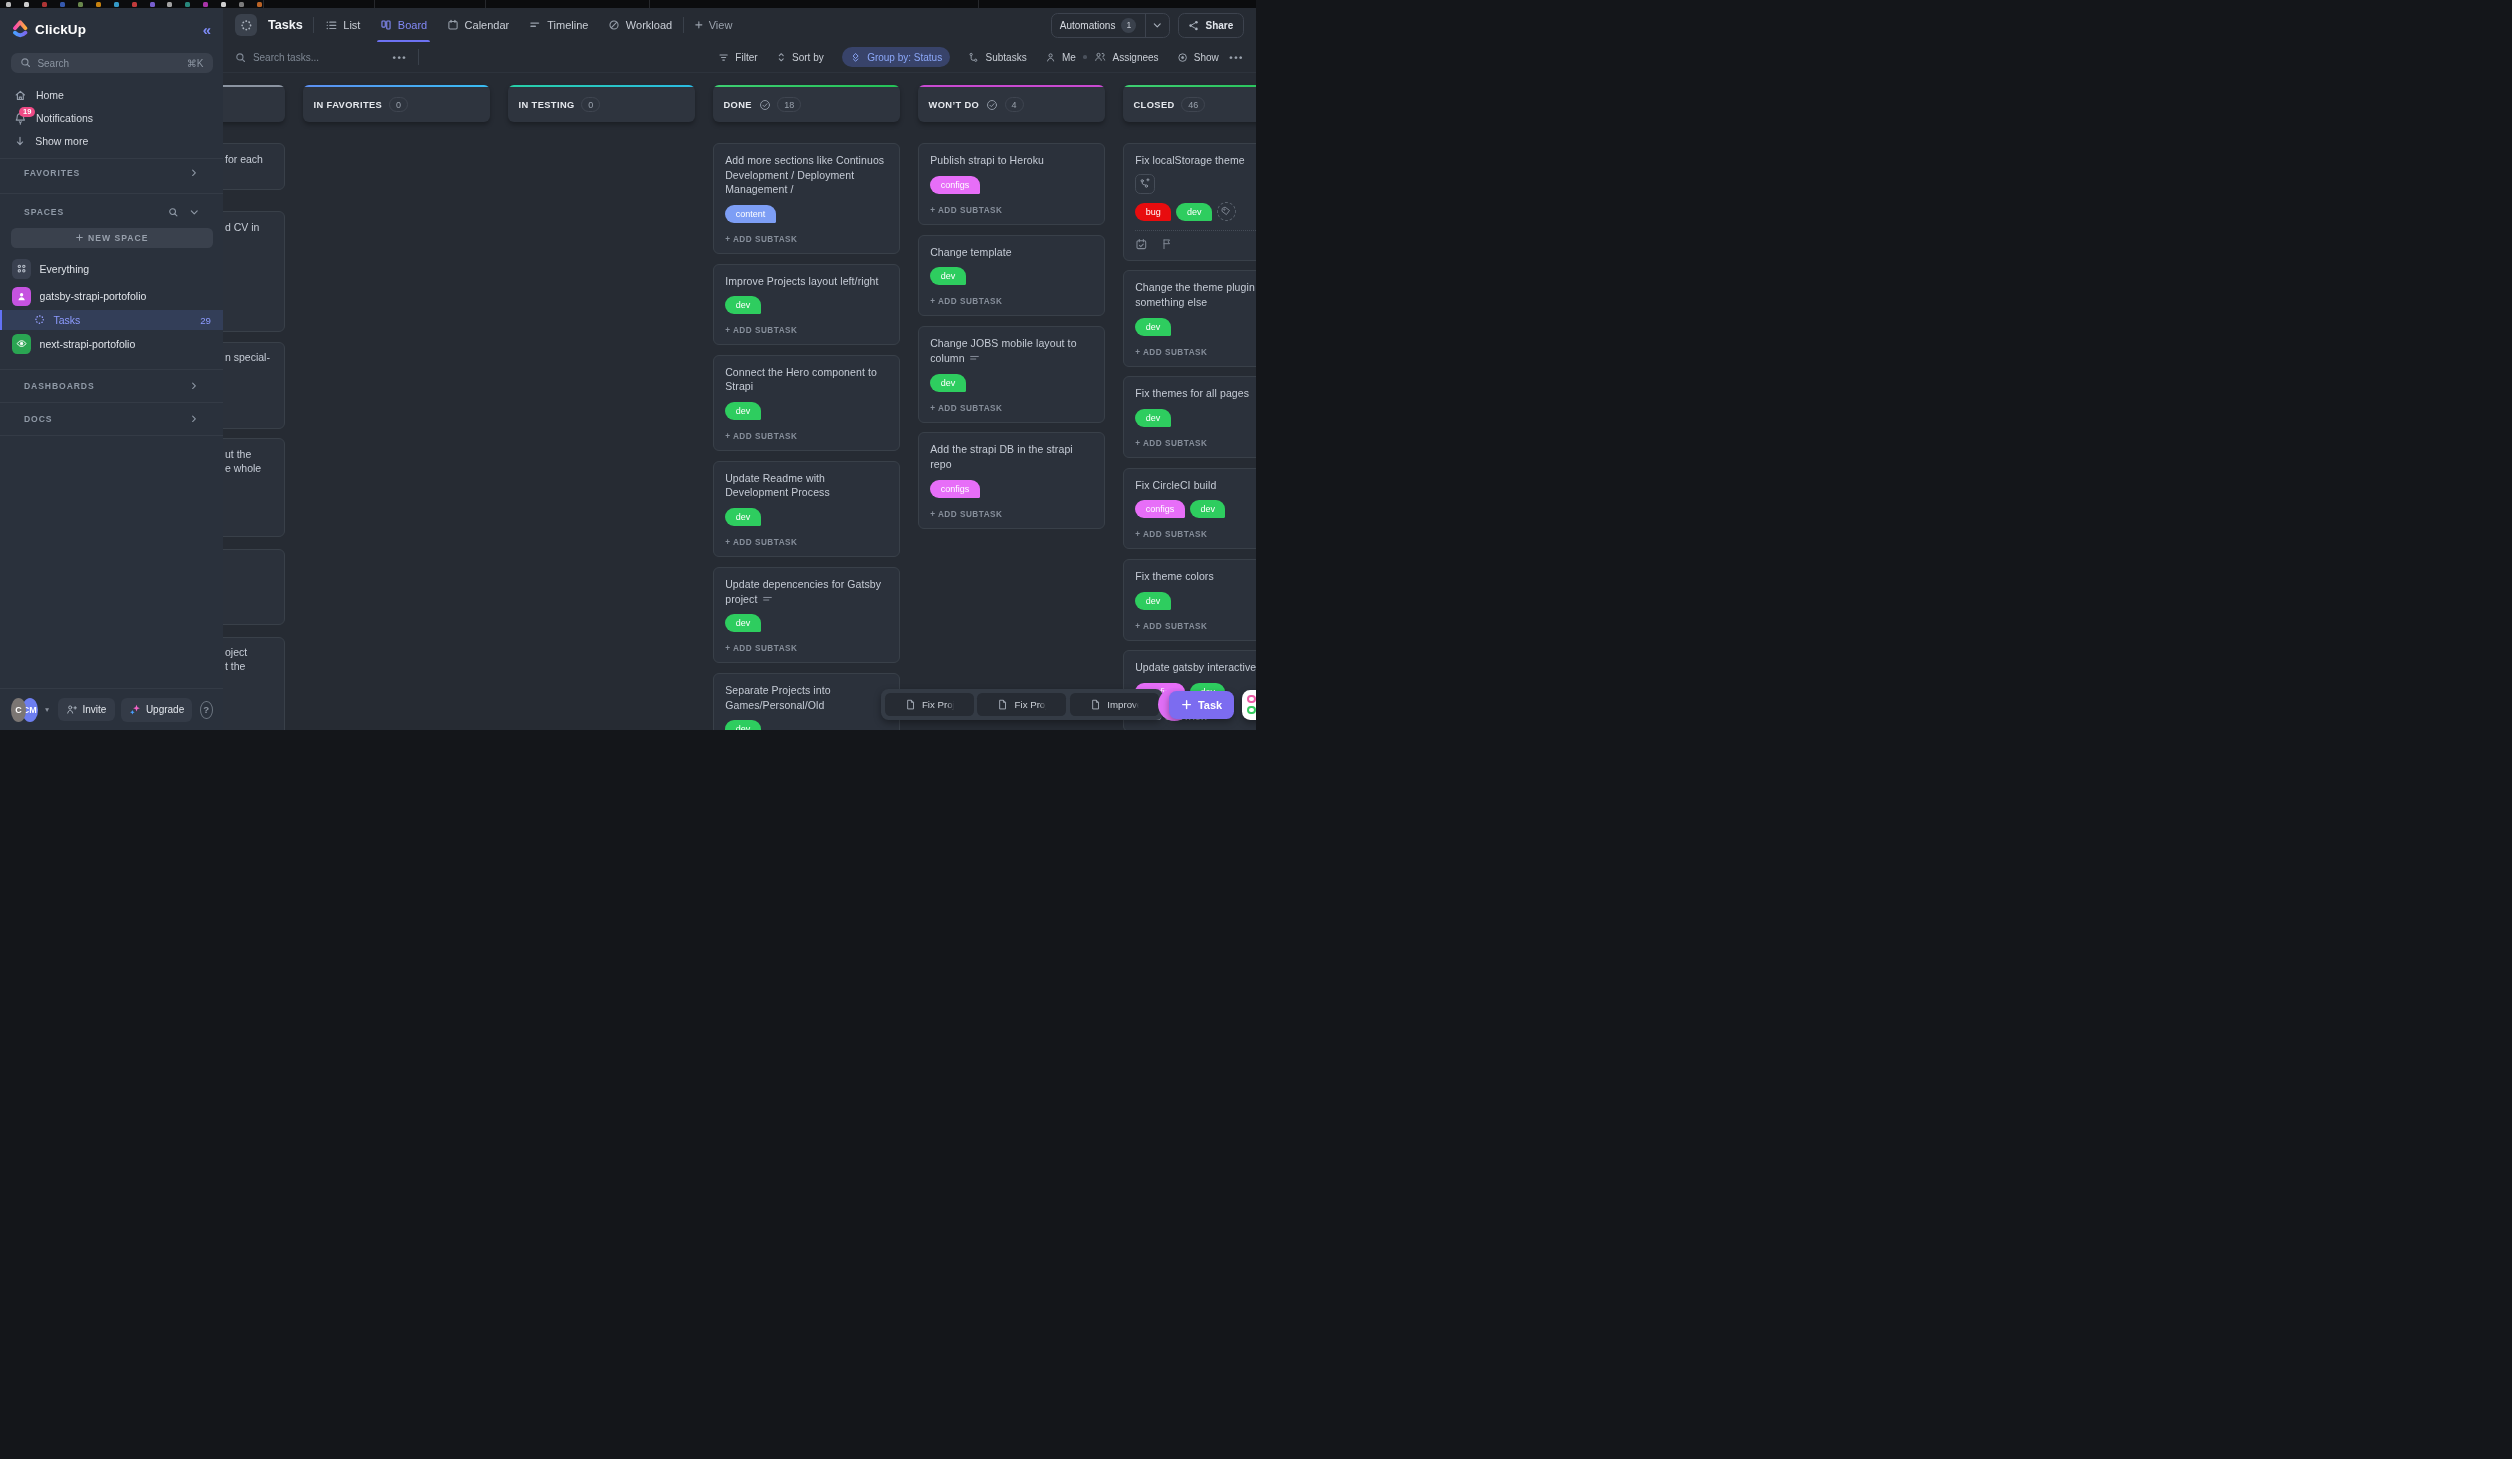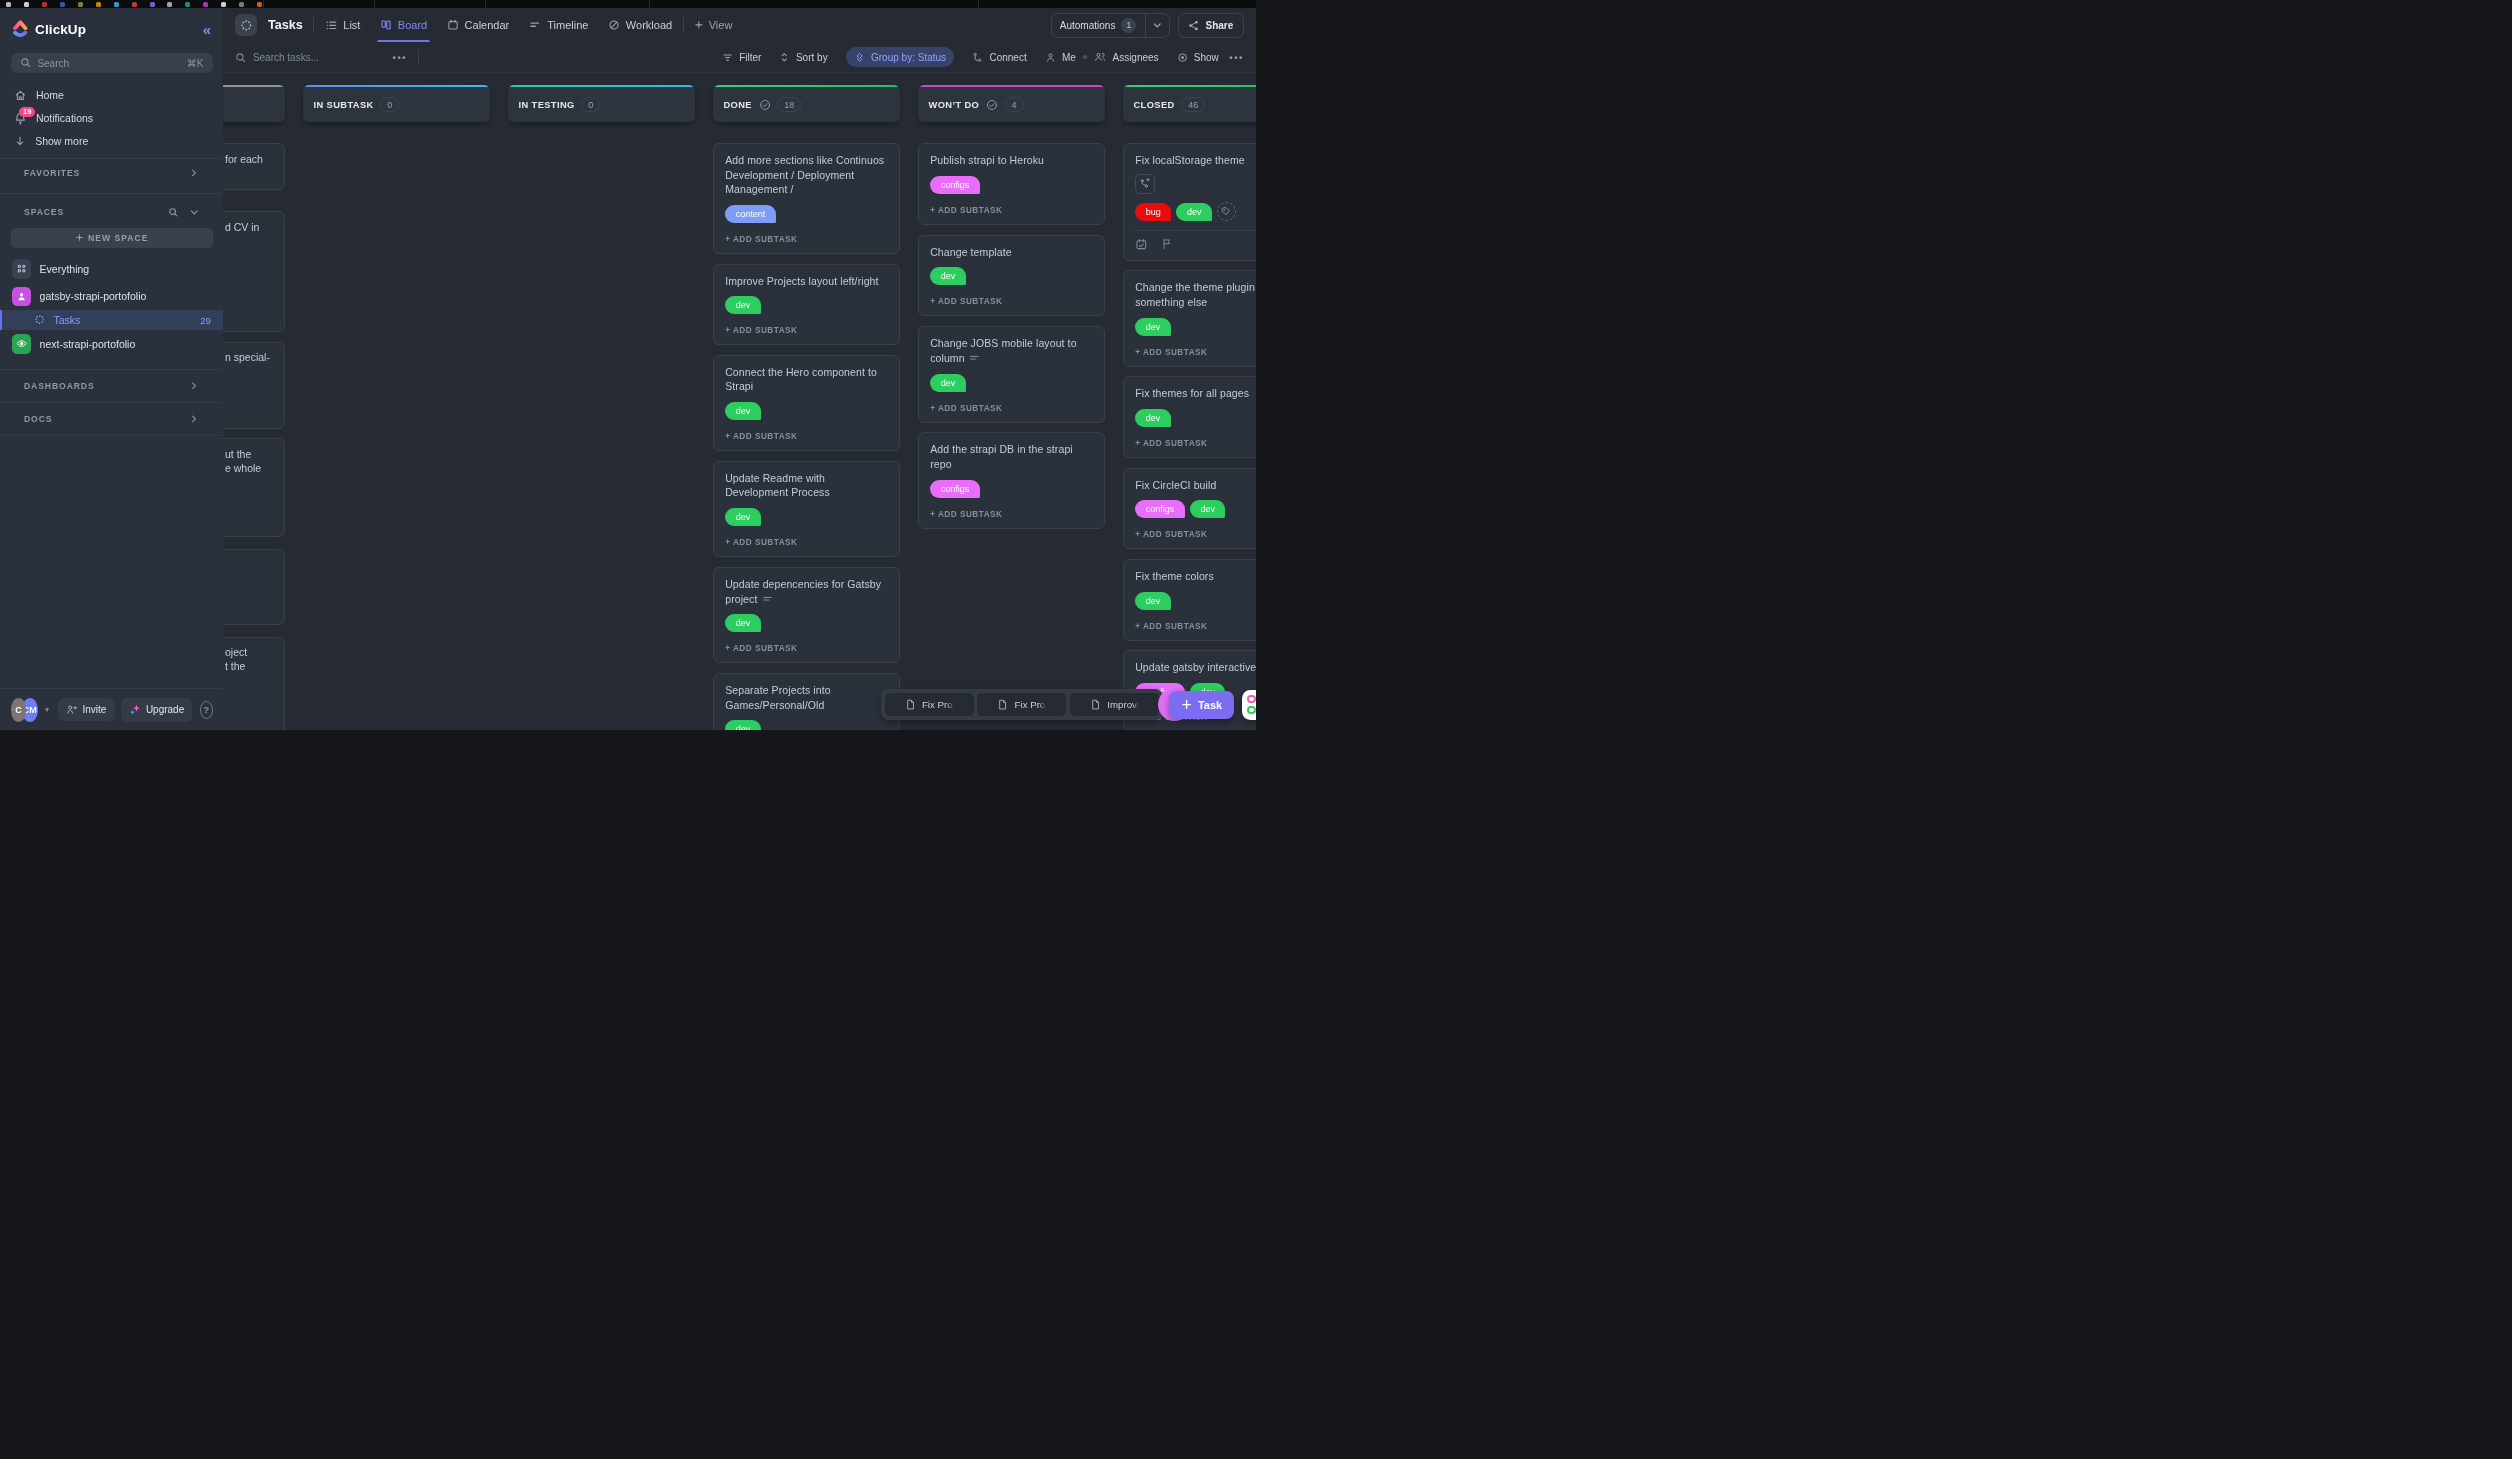--- a/index.html
+++ b/index.html
@@ -504,21 +504,21 @@
               <span>Group by: Status</span>
             </div>
             <div class="t-item">
               <span class="icn">
                 <svg width="11.2" height="11.2" viewBox="0 0 16 16" fill="none" stroke="currentColor" stroke-width="1.4">
                   <circle cx="4.5" cy="3.5" r="1.6"></circle>
                   <path d="M4.5 5.2v4a2.6 2.6 0 0 0 2.6 2.6h2"></path>
                   <circle cx="11" cy="11.8" r="1.6"></circle>
                 </svg>
               </span>
-              <span>Connect</span>
+              <span>Subtasks</span>
             </div>
             <div class="t-item">
               <span class="icn">
                 <svg width="11.2" height="11.2" viewBox="0 0 16 16" fill="none" stroke="currentColor" stroke-width="1.4">
                   <circle cx="8" cy="5" r="2.3"></circle>
                   <path d="M3.6 13.4c.6-2.9 2.4-4.3 4.4-4.3s3.8 1.4 4.4 4.3"></path>
                 </svg>
               </span>
               <span>Me</span>
             </div>
@@ -572,21 +572,21 @@
                 </div>
                 <div class="card frag-card" style="height:112px;margin-bottom:-9.7px;">
                   <div class="frag-text">oject
 t the</div>
                 </div>
               </div>
             </div>
             <div class="column">
               <div class="col-head">
                 <span class="col-accent" style="background:linear-gradient(90deg,#5d8ff2,#38bdf2)"></span>
-                <span class="col-name">IN SUBTASK</span>
+                <span class="col-name">IN FAVORITES</span>
                 <span class="col-count">0</span>
               </div>
               <div class="cards"></div>
             </div>
             <div class="column">
               <div class="col-head">
                 <span class="col-accent" style="background:linear-gradient(90deg,#27d0a6,#2bbbe3)"></span>
                 <span class="col-name">IN TESTING</span>
                 <span class="col-count">0</span>
               </div>

